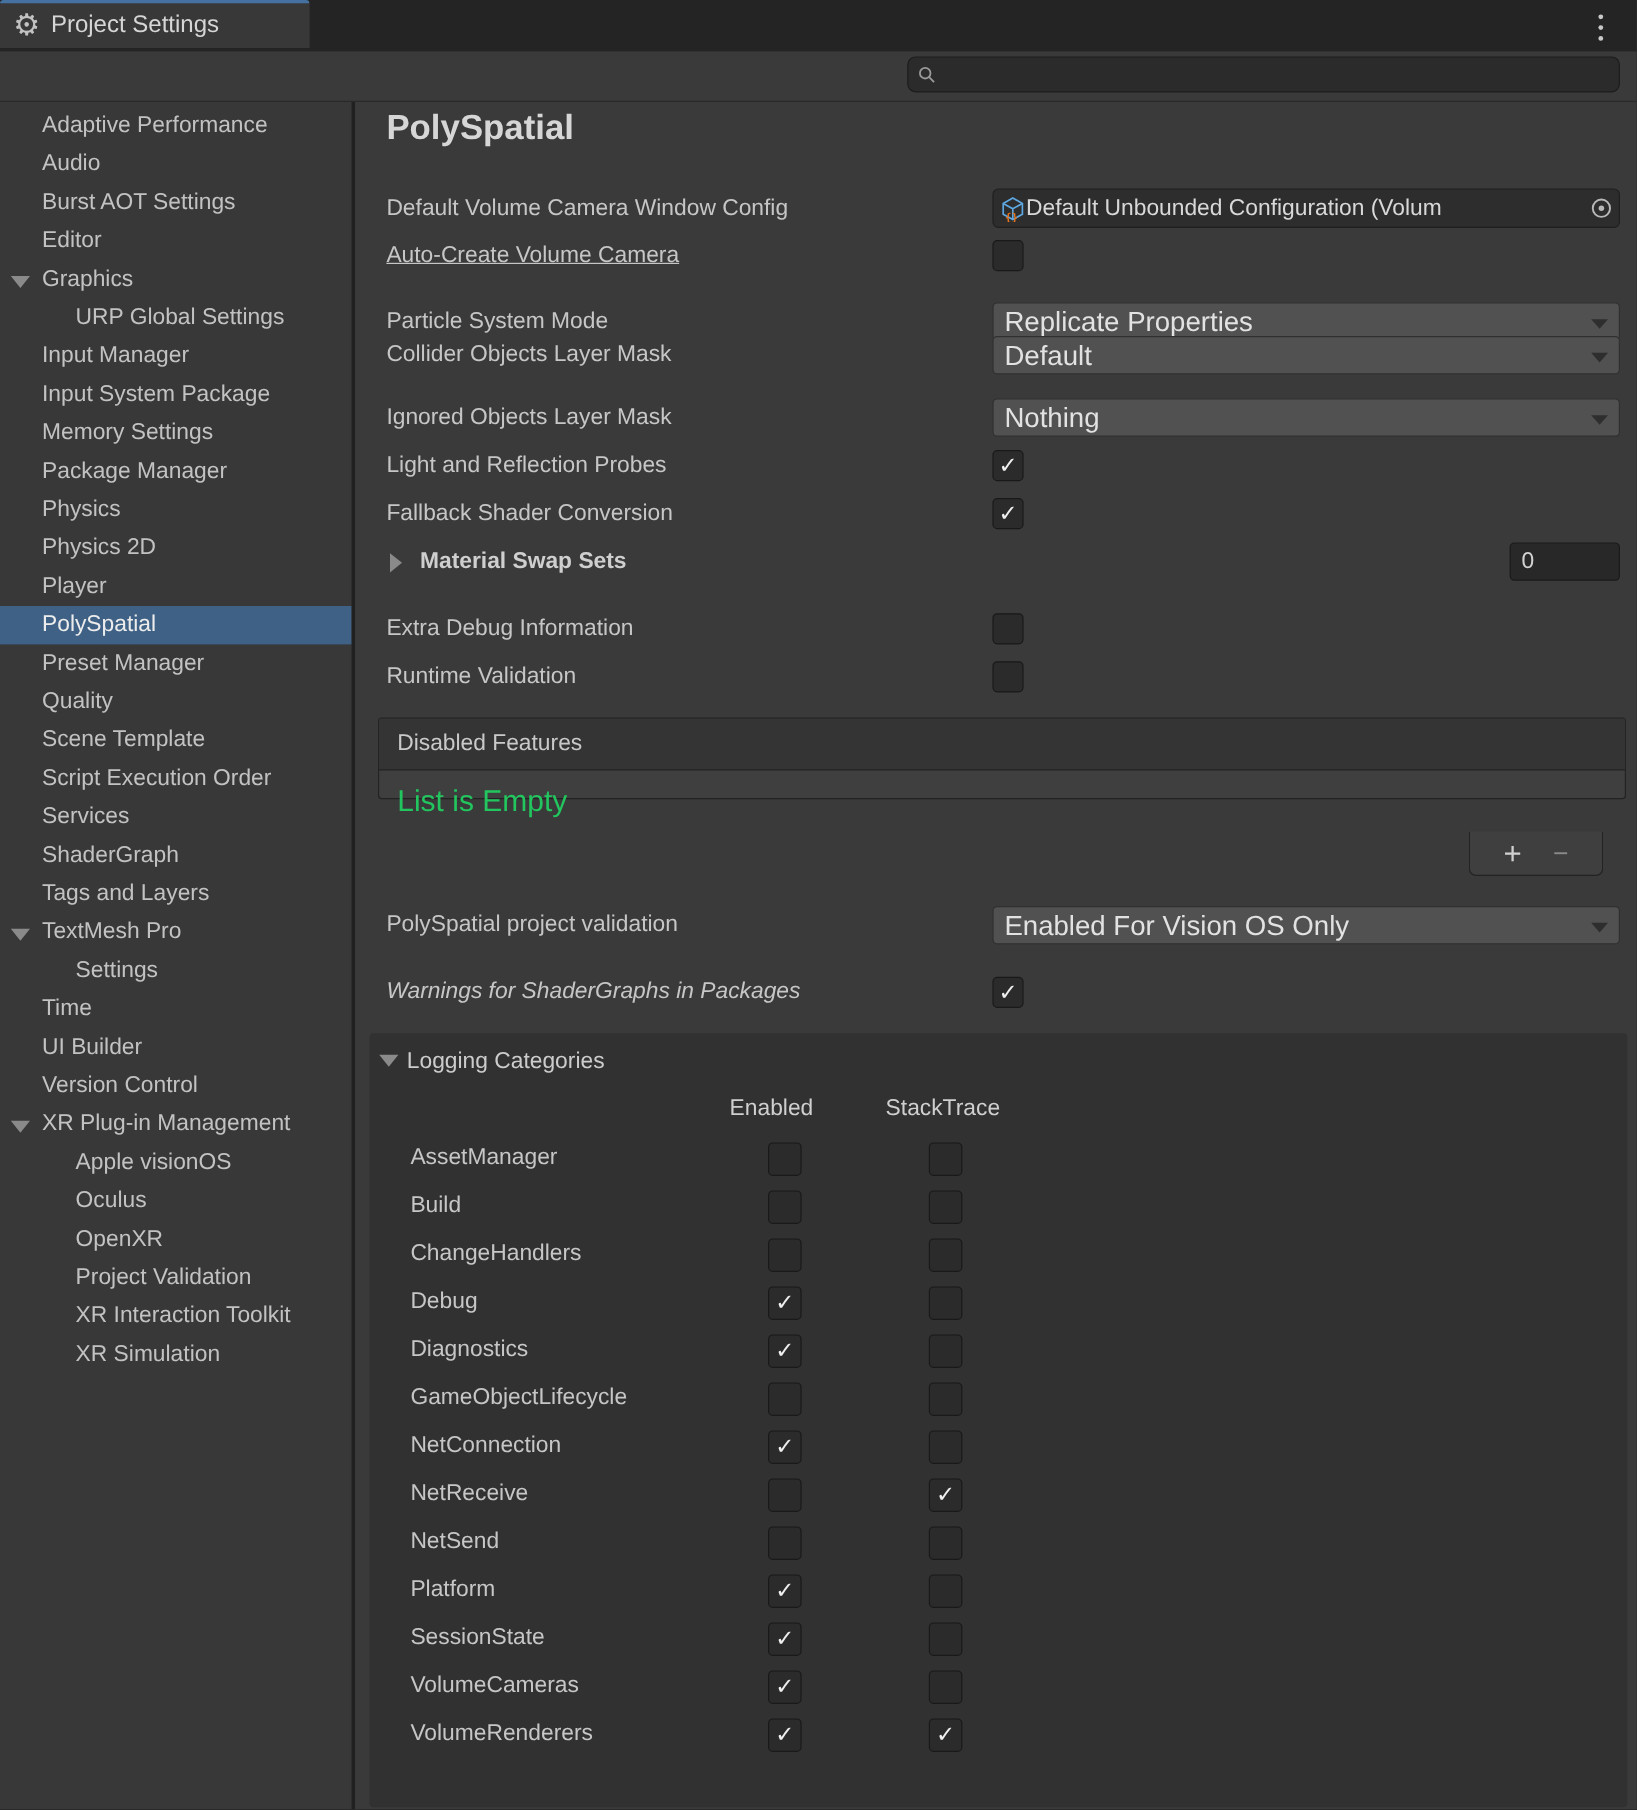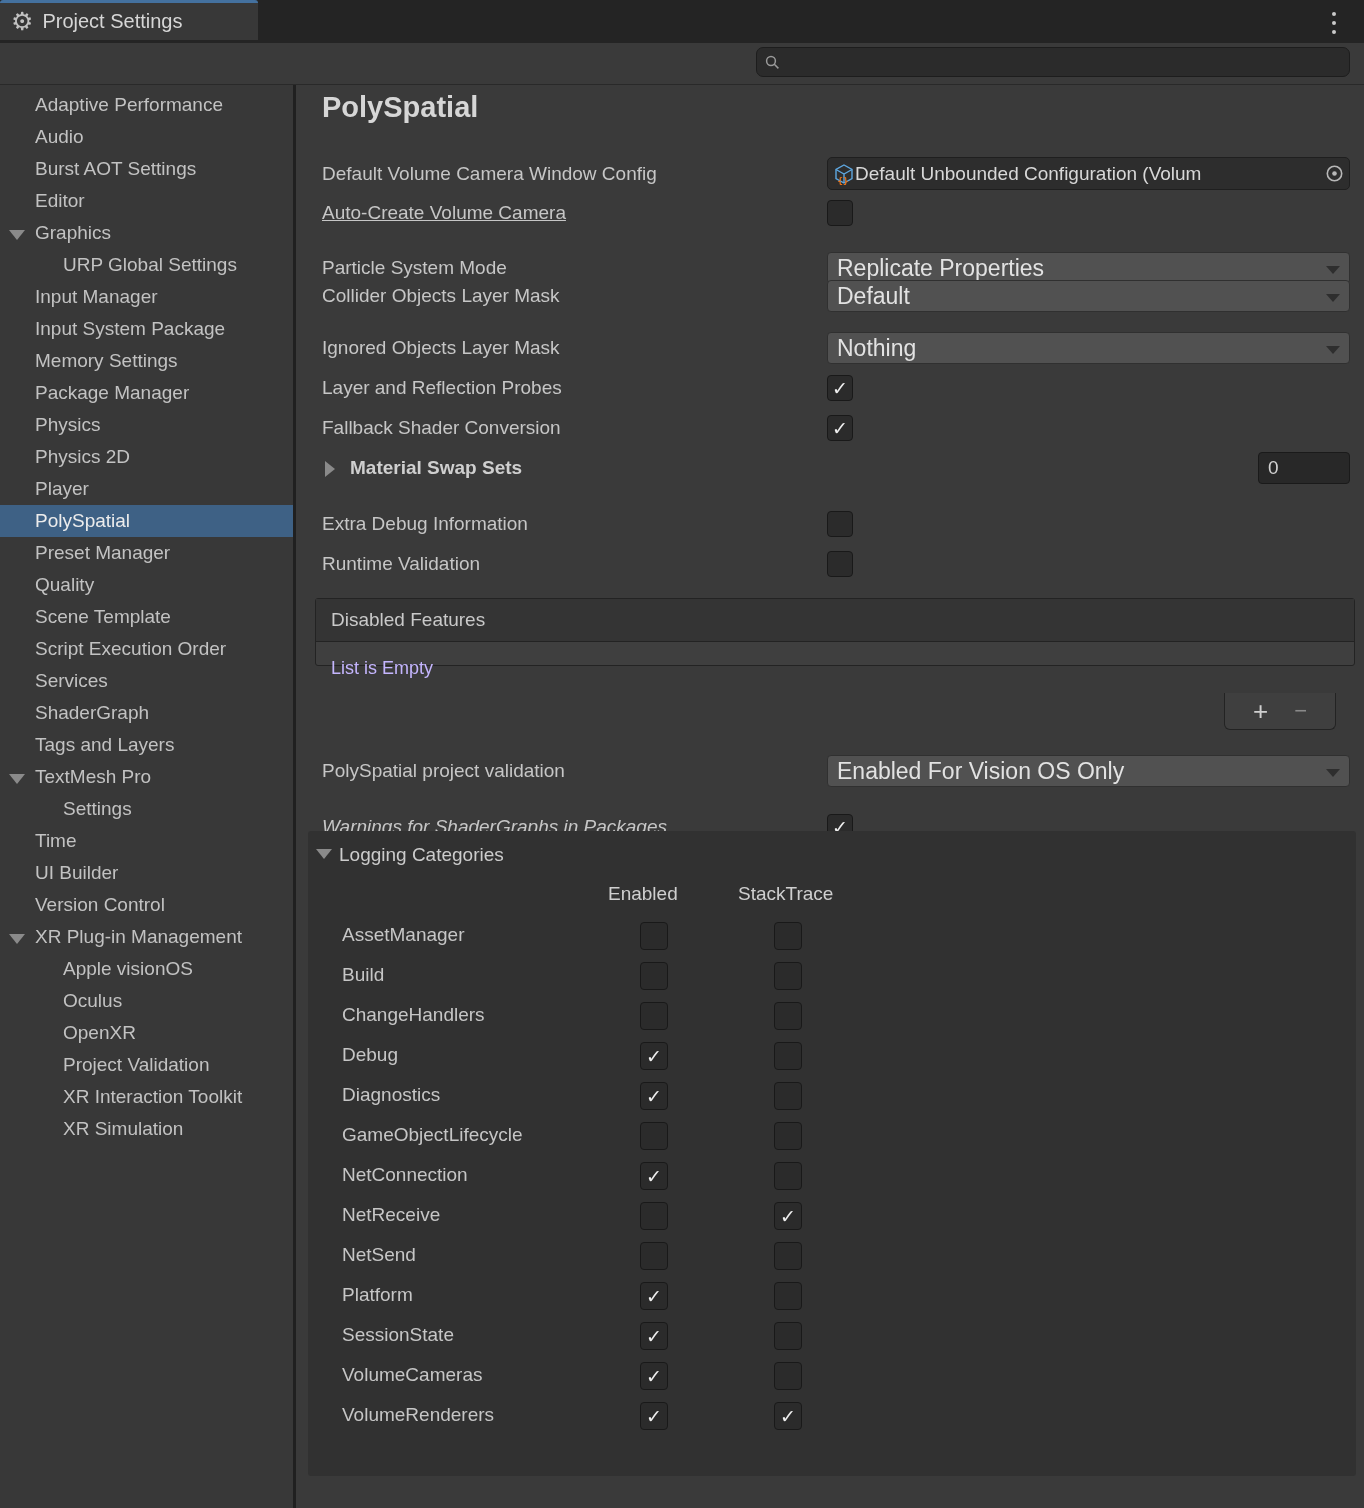--- a/index.html
+++ b/index.html
@@ -57,28 +57,28 @@
             font-size:19px;color:#d2d2d2;line-height:30px;padding-left:9px;box-sizing:border-box;cursor:text;}
 
   .fold-tri-closed{position:absolute;left:29px;top:9px;width:0;height:0;
             border-top:8px solid transparent;border-bottom:8px solid transparent;border-left:10px solid #8a8a8a;cursor:pointer;}
   .fold-label{position:absolute;left:54px;top:0;font-size:19px;font-weight:bold;color:#cfcfcf;line-height:32px;}
 
   .listbox{position:absolute;left:19px;top:513px;width:1040px;height:68px;background:#3f3f3f;
            border:1px solid #232323;border-radius:3px;box-sizing:border-box;}
   .listbox .lhead{height:42px;line-height:42px;background:#343434;border-bottom:1px solid #232323;
            padding-left:15px;font-size:19px;color:#c9c9c9;}
-  .listbox .lbody{height:52px;line-height:52px;padding-left:15px;font-size:18px;color:#c4b5fd;}
+  .listbox .lbody{height:52px;line-height:52px;padding-left:15px;font-size:25px;color:#22c55e;}
   .listfooter{position:absolute;left:928px;top:608px;width:112px;height:37px;background:#3f3f3f;
            border:1px solid #232323;border-top:none;border-radius:0 0 6px 6px;box-sizing:border-box;
            display:flex;align-items:center;justify-content:center;gap:26px;}
   .lf-btn{font-size:26px;line-height:1;color:#d0d0d0;cursor:pointer;}
   .lf-btn.dim{color:#8a8a8a;font-size:22px;}
 
-  .logbox{position:absolute;left:12px;top:746px;width:1048px;height:645px;background:#313131;border-radius:3px;}
+  .logbox{position:absolute;left:12px;top:776px;width:1048px;height:645px;background:#313131;border-radius:3px;}
   .log-fold{position:absolute;left:8px;top:18px;width:0;height:0;
            border-left:8px solid transparent;border-right:8px solid transparent;border-top:10px solid #8a8a8a;cursor:pointer;}
   .log-title{position:absolute;left:31px;top:10px;font-size:19px;color:#cccccc;line-height:28px;}
   .log-colhead{position:absolute;top:52px;font-size:19px;color:#cfcfcf;text-align:left;}
   .col-enabled{left:300px;width:104px;}
   .col-stack{left:430px;width:124px;}
   .log-rows{position:absolute;left:0;top:84px;width:100%;}
   .log-row{position:relative;height:40px;}
   .log-label{position:absolute;left:34px;top:0;line-height:40px;font-size:19px;color:#c6c6c6;white-space:nowrap;}
   .log-row .cb1{position:absolute;left:332px;top:7px;}
@@ -284,21 +284,21 @@
       <span class="flabel" style="line-height:32px;">Collider Objects Layer Mask</span>
       <div class="ctl dropdown">Default</div>
     </div>
 
     <div class="frow" style="top:247px;height:32px;">
       <span class="flabel" style="line-height:32px;">Ignored Objects Layer Mask</span>
       <div class="ctl dropdown">Nothing</div>
     </div>
 
     <div class="frow" style="top:290px;height:26px;">
-      <span class="flabel" style="line-height:26px;">Layer and Reflection Probes</span>
+      <span class="flabel" style="line-height:26px;">Light and Reflection Probes</span>
       <span class="ctl checkbox checked"></span>
     </div>
 
     <div class="frow" style="top:330px;height:26px;">
       <span class="flabel" style="line-height:26px;">Fallback Shader Conversion</span>
       <span class="ctl checkbox checked"></span>
     </div>
 
     <div class="frow" style="top:367px;height:32px;">
       <span class="fold-tri-closed"></span>

